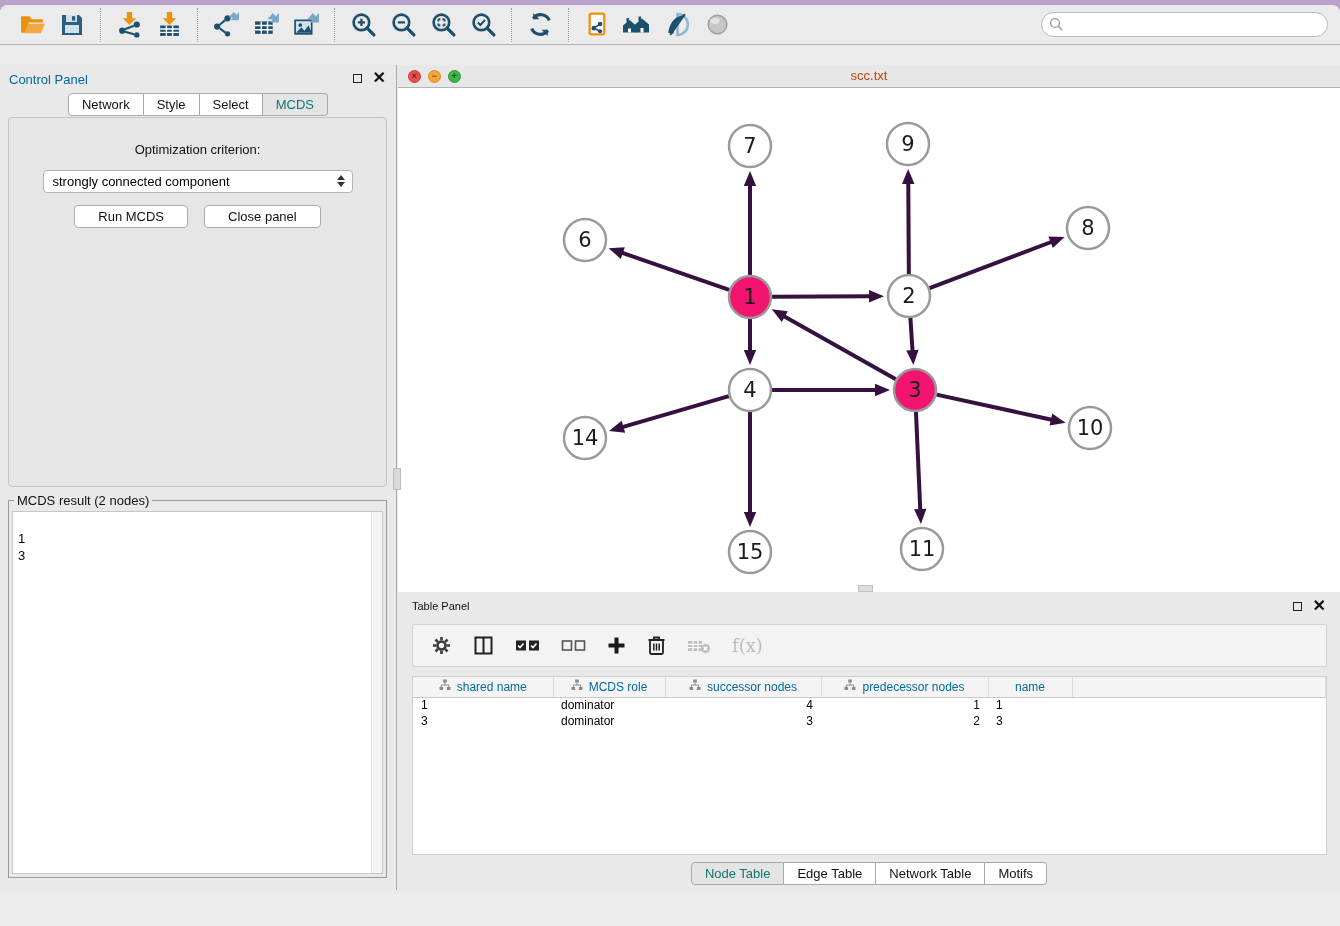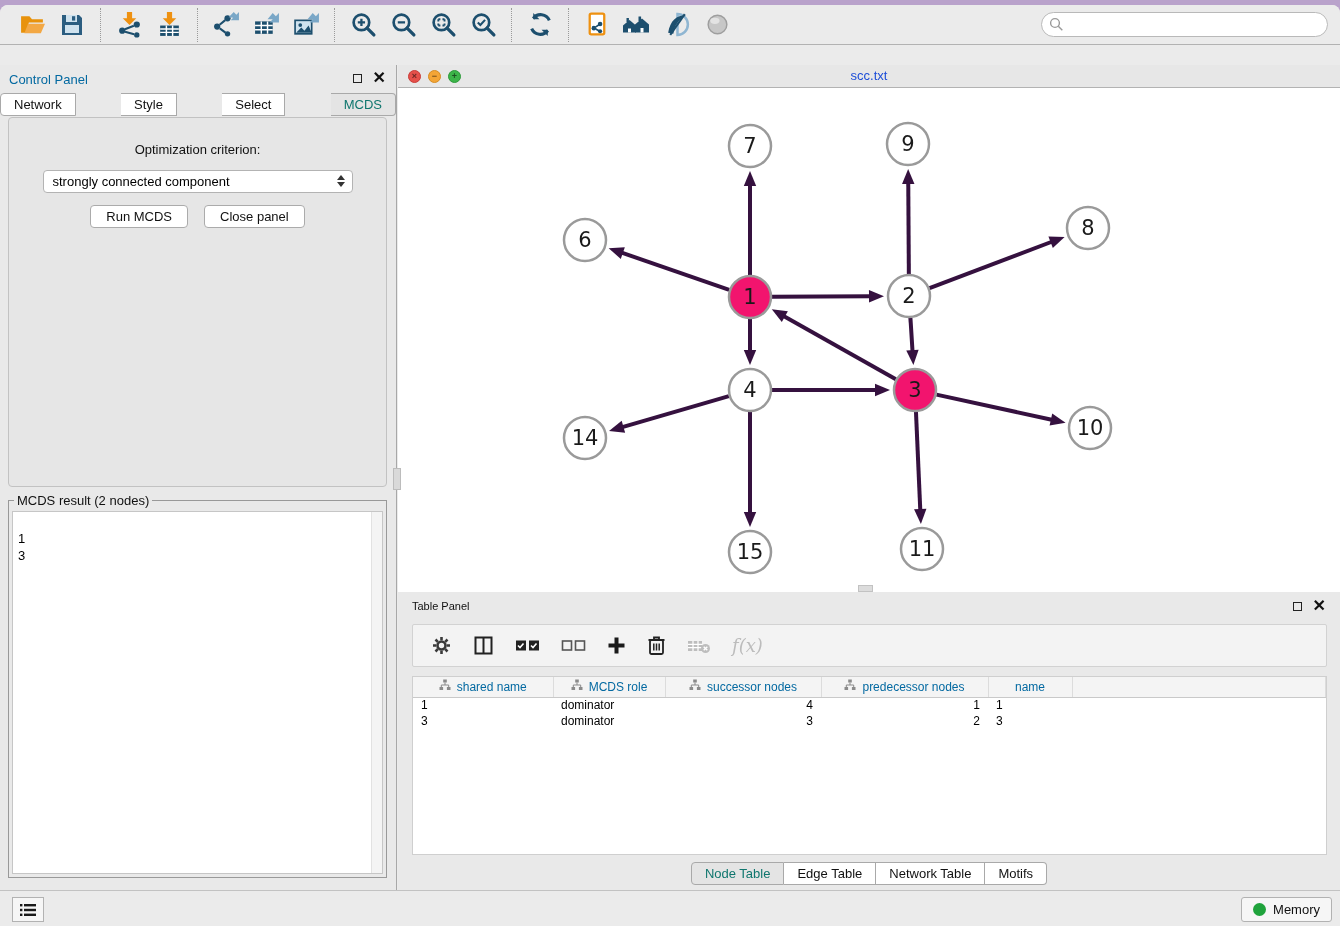--- a/index.html
+++ b/index.html
@@ -33,74 +33,74 @@
   .content { position:absolute; top:60px; left:0; right:0; bottom:36px; }
 
   
   .control-panel { position:absolute; left:0; top:0; width:397px; height:100%;
     background:#e9e9e9; border-right:1px solid #a8a8a8; }
   .panel-header { height:28px; position:relative; }
   .panel-title { position:absolute; left:9px; top:7px; font-size:13px; color:#0369a1; }
   .panel-btns { position:absolute; right:10px; top:8px; display:flex; gap:11px; align-items:center; }
   .float-btn { width:9px; height:9px; border:1.5px solid #222; background:transparent; }
   .close-btn { font-size:16px; font-weight:bold; color:#111; line-height:10px; }
-  .cp-tabs { display:flex; justify-content:space-between; position:relative; z-index:2; }
+  .cp-tabs { display:flex; justify-content:center; position:relative; z-index:2; }
   .tab { background:#fff; border:1px solid #a9a9a9; border-left:none; padding:3px 13px;
     font-size:13px; color:#111; white-space:nowrap; }
   .tab:first-child { border-left:1px solid #a9a9a9; border-radius:4px 0 0 4px; }
   .tab:last-child { border-radius:0 4px 4px 0; }
   .tab.active { background:#e4e4e4; color:#0f766e; }
   .cp-body { position:absolute; left:8px; right:9px; top:52px; height:370px;
     background:#e6e6e6; border:1px solid #c2c2c2; border-radius:4px; text-align:center; }
   .opt-label { margin-top:24px; font-size:13px; color:#111; display:block; }
   .select { margin:13px auto 0; width:310px; height:23px; background:#fff;
     border:1px solid #b3b3b3; border-radius:4px; display:flex; align-items:center;
     padding:0 20px 0 9px; font-size:13px; position:relative; text-align:left; }
   .stepper { position:absolute; right:7px; top:4px; display:flex; flex-direction:column; gap:2px; }
   .stepper i { display:block; width:0; height:0; border-left:4px solid transparent; border-right:4px solid transparent; }
   .stepper .up { border-bottom:5px solid #333; }
   .stepper .down { border-top:5px solid #333; }
   .btn-row { margin-top:12px; display:flex; justify-content:center; gap:16px; }
-  .btn { background:#fff; border:1px solid #ababab; border-radius:4px; padding:3px 15px; font-size:13px; color:#111; }
+  .btn { background:#fff; border:1px solid #ababab; border-radius:4px; padding:3px 23px; font-size:13px; color:#111; }
   .mcds-fieldset { position:absolute; left:8px; right:9px; top:428px; bottom:12px;
     border:1px solid #999; padding:3px; }
   .mcds-fieldset legend { font-size:13px; color:#111; padding:0 3px; margin-left:2px; }
   .result-box { width:100%; height:100%; background:#fff; border:1px solid #c6c6c6;
     font-size:13px; line-height:17px; padding:1px 5px; white-space:pre-line; position:relative; overflow:hidden; }
   .result-scrollbar { position:absolute; right:0; top:0; width:11px; height:100%;
     background:#f4f4f4; border-left:1px solid #e2e2e2; }
 
   
   .right-area { position:absolute; left:398px; right:0; top:0; height:100%; }
   .network-window { position:absolute; left:0; right:0; top:0; height:527px; background:#fff; }
   .net-titlebar { height:23px; background:#e7e7e7; border-bottom:1px solid #b3b3b3; position:relative; }
   .traffic { position:absolute; left:10px; top:5px; display:flex; gap:7px; }
   .tl { width:13px; height:13px; border-radius:50%; display:flex; align-items:center;
     justify-content:center; font-size:9px; font-weight:bold; color:rgba(0,0,0,.55); line-height:1; }
   .tl.red { background:#e5504a; border:1px solid #c93c38; }
   .tl.yellow { background:#f3a536; border:1px solid #d78c22; }
   .tl.green { background:#3cb449; border:1px solid #2d9a3a; }
-  .net-title { text-align:center; line-height:22px; font-size:13px; color:#1d4ed8; }
+  .net-title { text-align:center; line-height:22px; font-size:13px; color:#c2410c; }
   .graph-svg { display:block; }
 
   .v-handle { position:absolute; left:393px; top:403px; width:8px; height:22px;
     background:#d9d9d9; border:1px solid #bcbcbc; z-index:3; }
   .h-handle { position:absolute; left:460px; top:520px; width:15px; height:7px;
     background:#dcdcdc; border:1px solid #c2c2c2; z-index:3; }
 
   
   .table-panel { position:absolute; left:0; right:0; top:527px; bottom:0; background:#e9e9e9; }
   .tp-header { height:30px; position:relative; }
   .tp-title { position:absolute; left:14px; top:8px; font-size:11px; color:#111; }
   .tp-btns { position:absolute; right:14px; top:9px; display:flex; gap:11px; align-items:center; }
   .tp-toolbar { position:absolute; left:14px; right:13px; top:32px; height:43px;
     background:#f3f3f3; border:1px solid #d2d2d2; border-radius:2px;
     display:flex; align-items:center; gap:21px; padding:0 18px; }
   .tp-icon { display:flex; align-items:center; justify-content:center; }
-  .fx { font-family:"DejaVu Serif", serif; font-style:italic; font-size:18px; color:#bcbcbc; }
+  .fx { font-family:"DejaVu Serif", serif; font-size:18px; color:#bcbcbc; }
   .tp-table-wrap { position:absolute; left:14px; right:13px; top:84px; height:179px;
     background:#fff; border:1px solid #cfcfcf; overflow:hidden; }
   table { border-collapse:collapse; width:100%; font-size:12px; table-layout:fixed; }
   th { background:#f4f4f4; border-right:1px solid #dcdcdc; border-bottom:1px solid #c9c9c9;
     height:20px; font-weight:normal; color:#0369a1; }
   th .th-inner { display:flex; align-items:center; justify-content:center; gap:6px; }
   td { padding:0 8px; height:16px; color:#000; }
   .al-left { text-align:left; } .al-right { text-align:right; }
   .tp-tabs { position:absolute; left:0; right:0; top:270px; display:flex; justify-content:center; }
 
@@ -530,32 +530,14 @@
         <div class="tp-tabs">
             <div class="tab active">Node Table</div>
             <div class="tab">Edge Table</div>
             <div class="tab">Network Table</div>
             <div class="tab">Motifs</div>
           </div>
       </div>
     </div>
   </div>
 
-  <div class="status-bar">
-    <span class="list-btn">
-      <svg width="20" height="16" viewBox="0 0 20 16">
-          <g fill="#1a1a1a">
-            <rect x="2" y="2" width="2.4" height="2.4"></rect>
-            <rect x="6" y="2" width="12" height="2.4"></rect>
-            <rect x="2" y="6.8" width="2.4" height="2.4"></rect>
-            <rect x="6" y="6.8" width="12" height="2.4"></rect>
-            <rect x="2" y="11.6" width="2.4" height="2.4"></rect>
-            <rect x="6" y="11.6" width="12" height="2.4"></rect>
-          </g>
-        </svg>
-    </span>
-    <span class="memory-btn">
-      <span class="mem-dot"></span>
-      <span>Memory</span>
-    </span>
-  </div>
 
 </div>
 
 </body></html>

